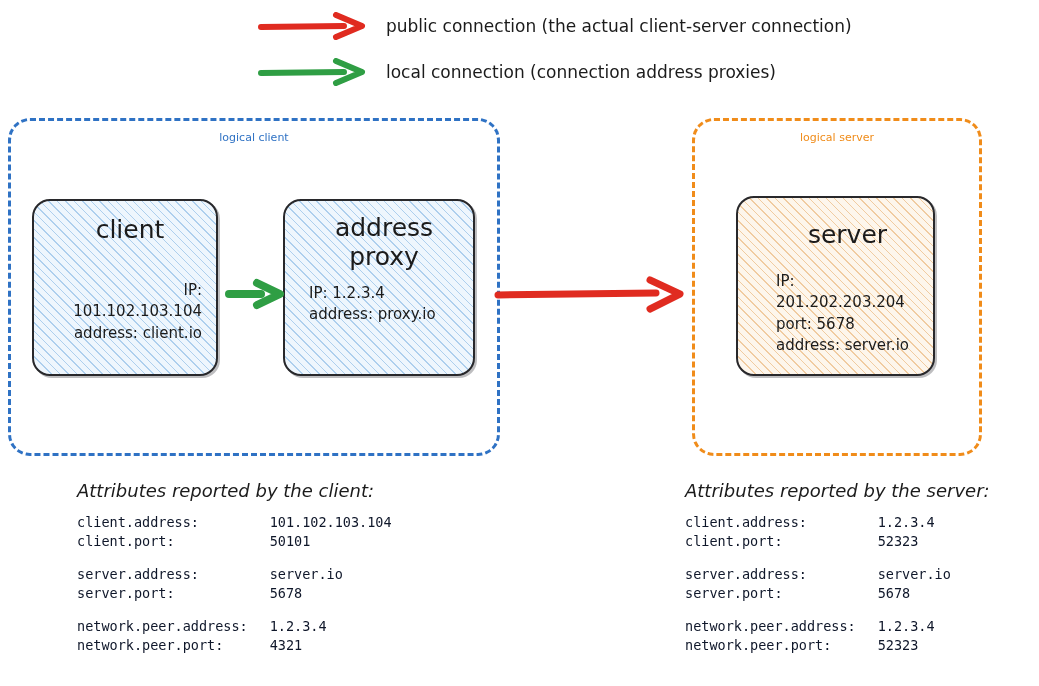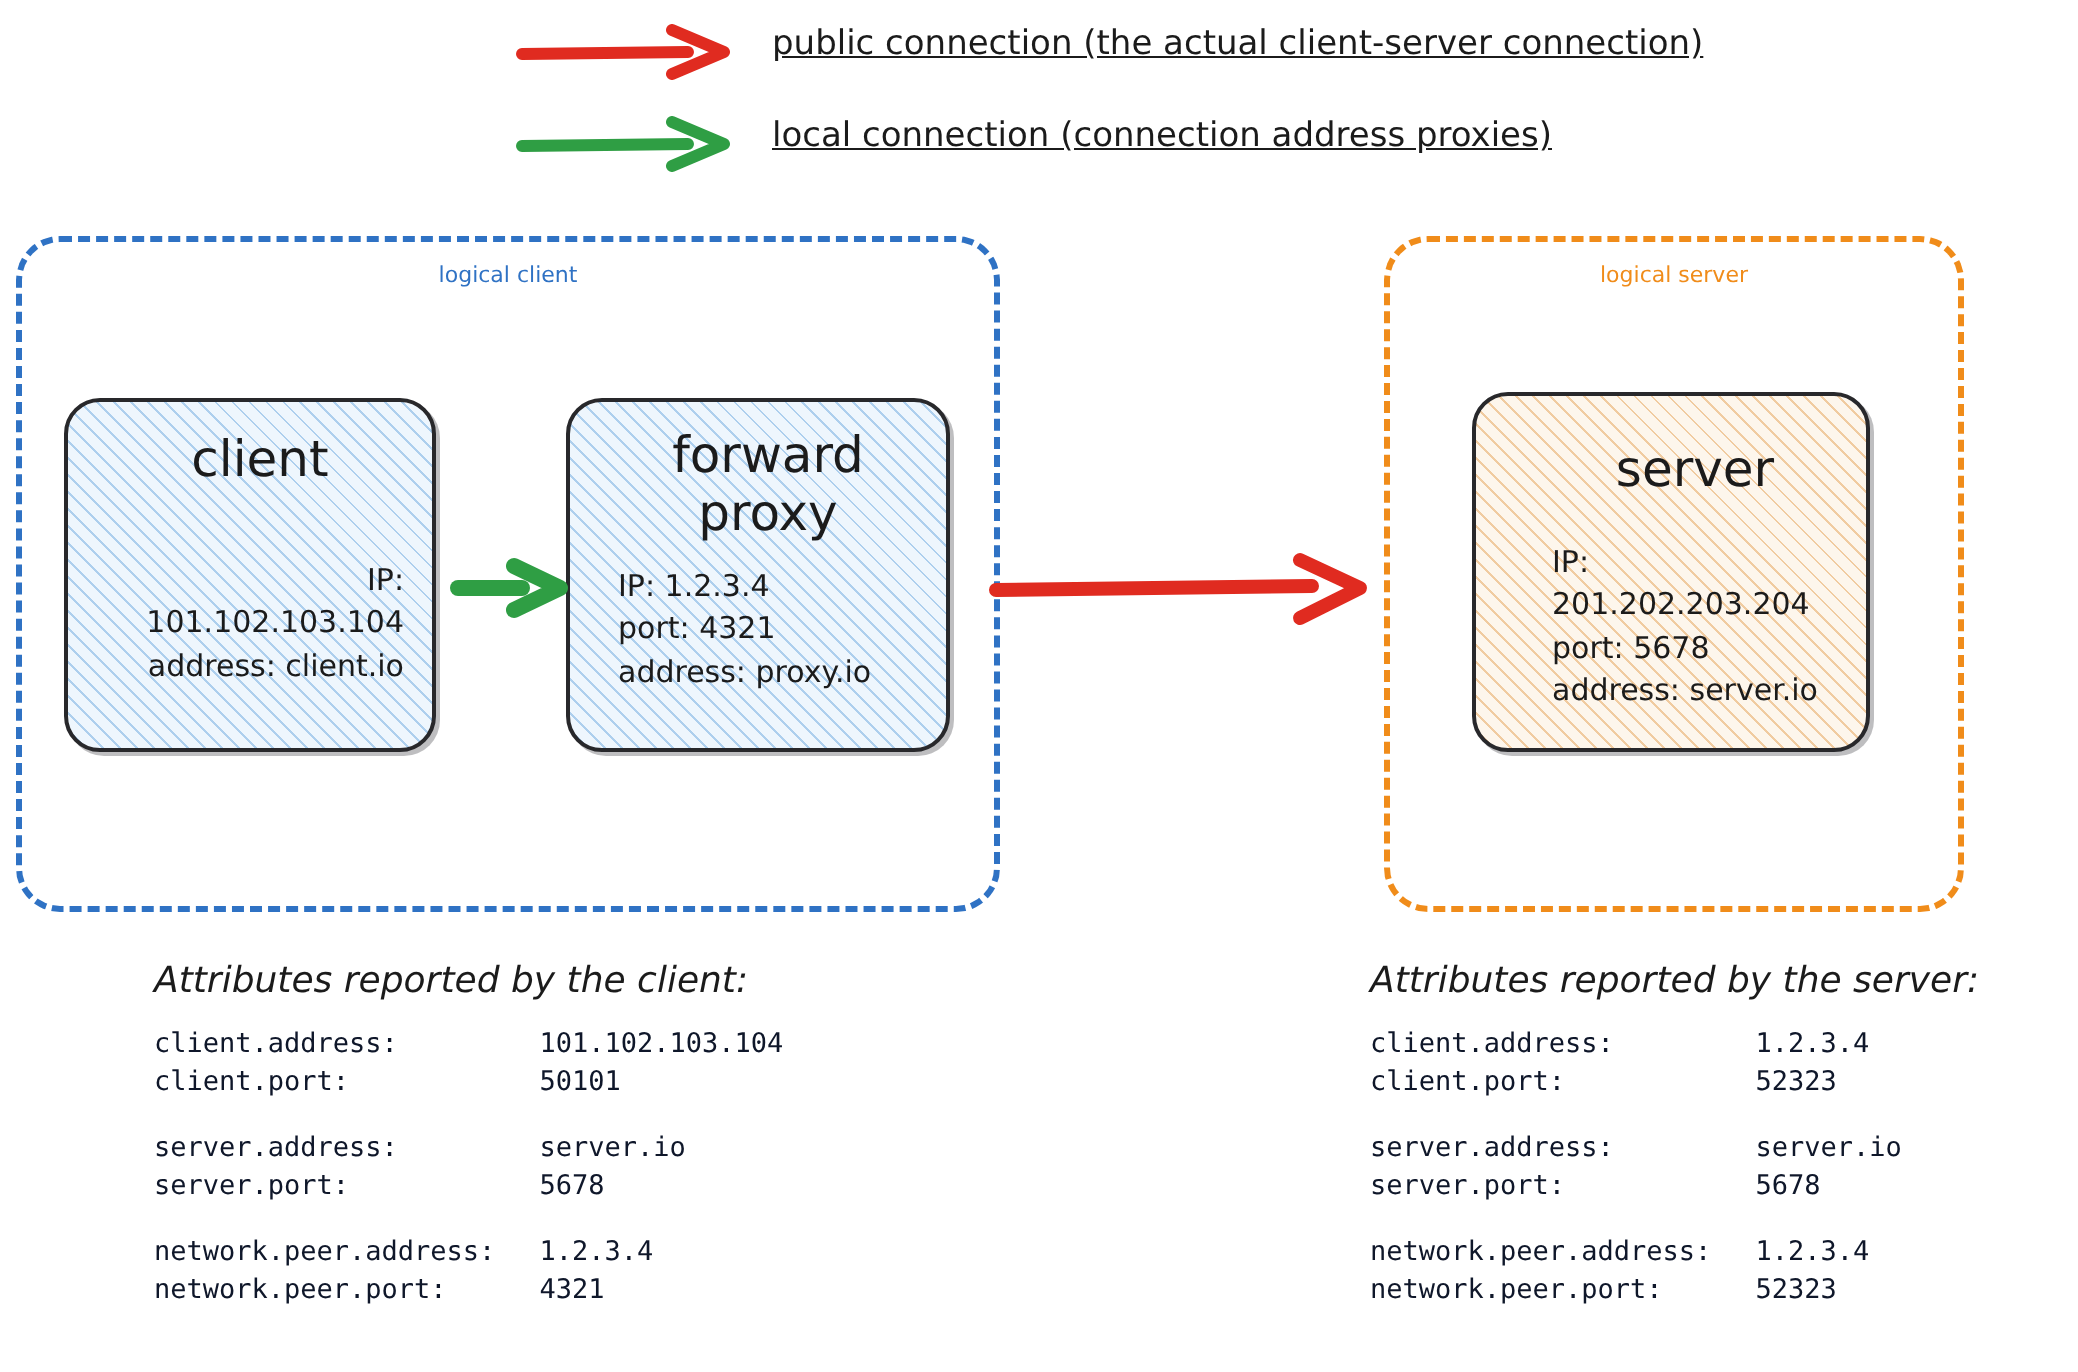--- a/index.html
+++ b/index.html
@@ -13,22 +13,22 @@
     position: relative;
     overflow: hidden;
     font-family: "DejaVu Sans", sans-serif;
     color: #1b1b1b;
   }
 
   
   .legend-row {
     position: absolute;
     display: flex;
+    align-items: center;
     height: 28px;
-    text-decoration: underline;
   }
   #legend-public  { left: 258px; top: 12px; }
   #legend-local   { left: 258px; top: 58px; }
 
   .legend-arrow { width: 112px; height: 28px; flex: 0 0 112px; }
   .legend-label {
     margin-left: 16px;
     font-size: 17px;
     white-space: nowrap;
     color: #1b1b1b;
@@ -182,25 +182,24 @@
 
 <div class="node blue" id="node-client">
   <div class="node-title">client</div>
   <div class="node-lines">
     <div>IP: 101.102.103.104</div>
     <div>address: client.io</div>
   </div>
 </div>
 
 <div class="node blue" id="node-proxy">
-  <div class="node-title">forward
+  <div class="node-title">address
 proxy</div>
   <div class="node-lines">
     <div>IP: 1.2.3.4</div>
-    <div>port: 4321</div>
     <div>address: proxy.io</div>
   </div>
 </div>
 
 <div class="node orange" id="node-server">
   <div class="node-title">server</div>
   <div class="node-lines">
     <div>IP: 201.202.203.204</div>
     <div>port: 5678</div>
     <div>address: server.io</div>

